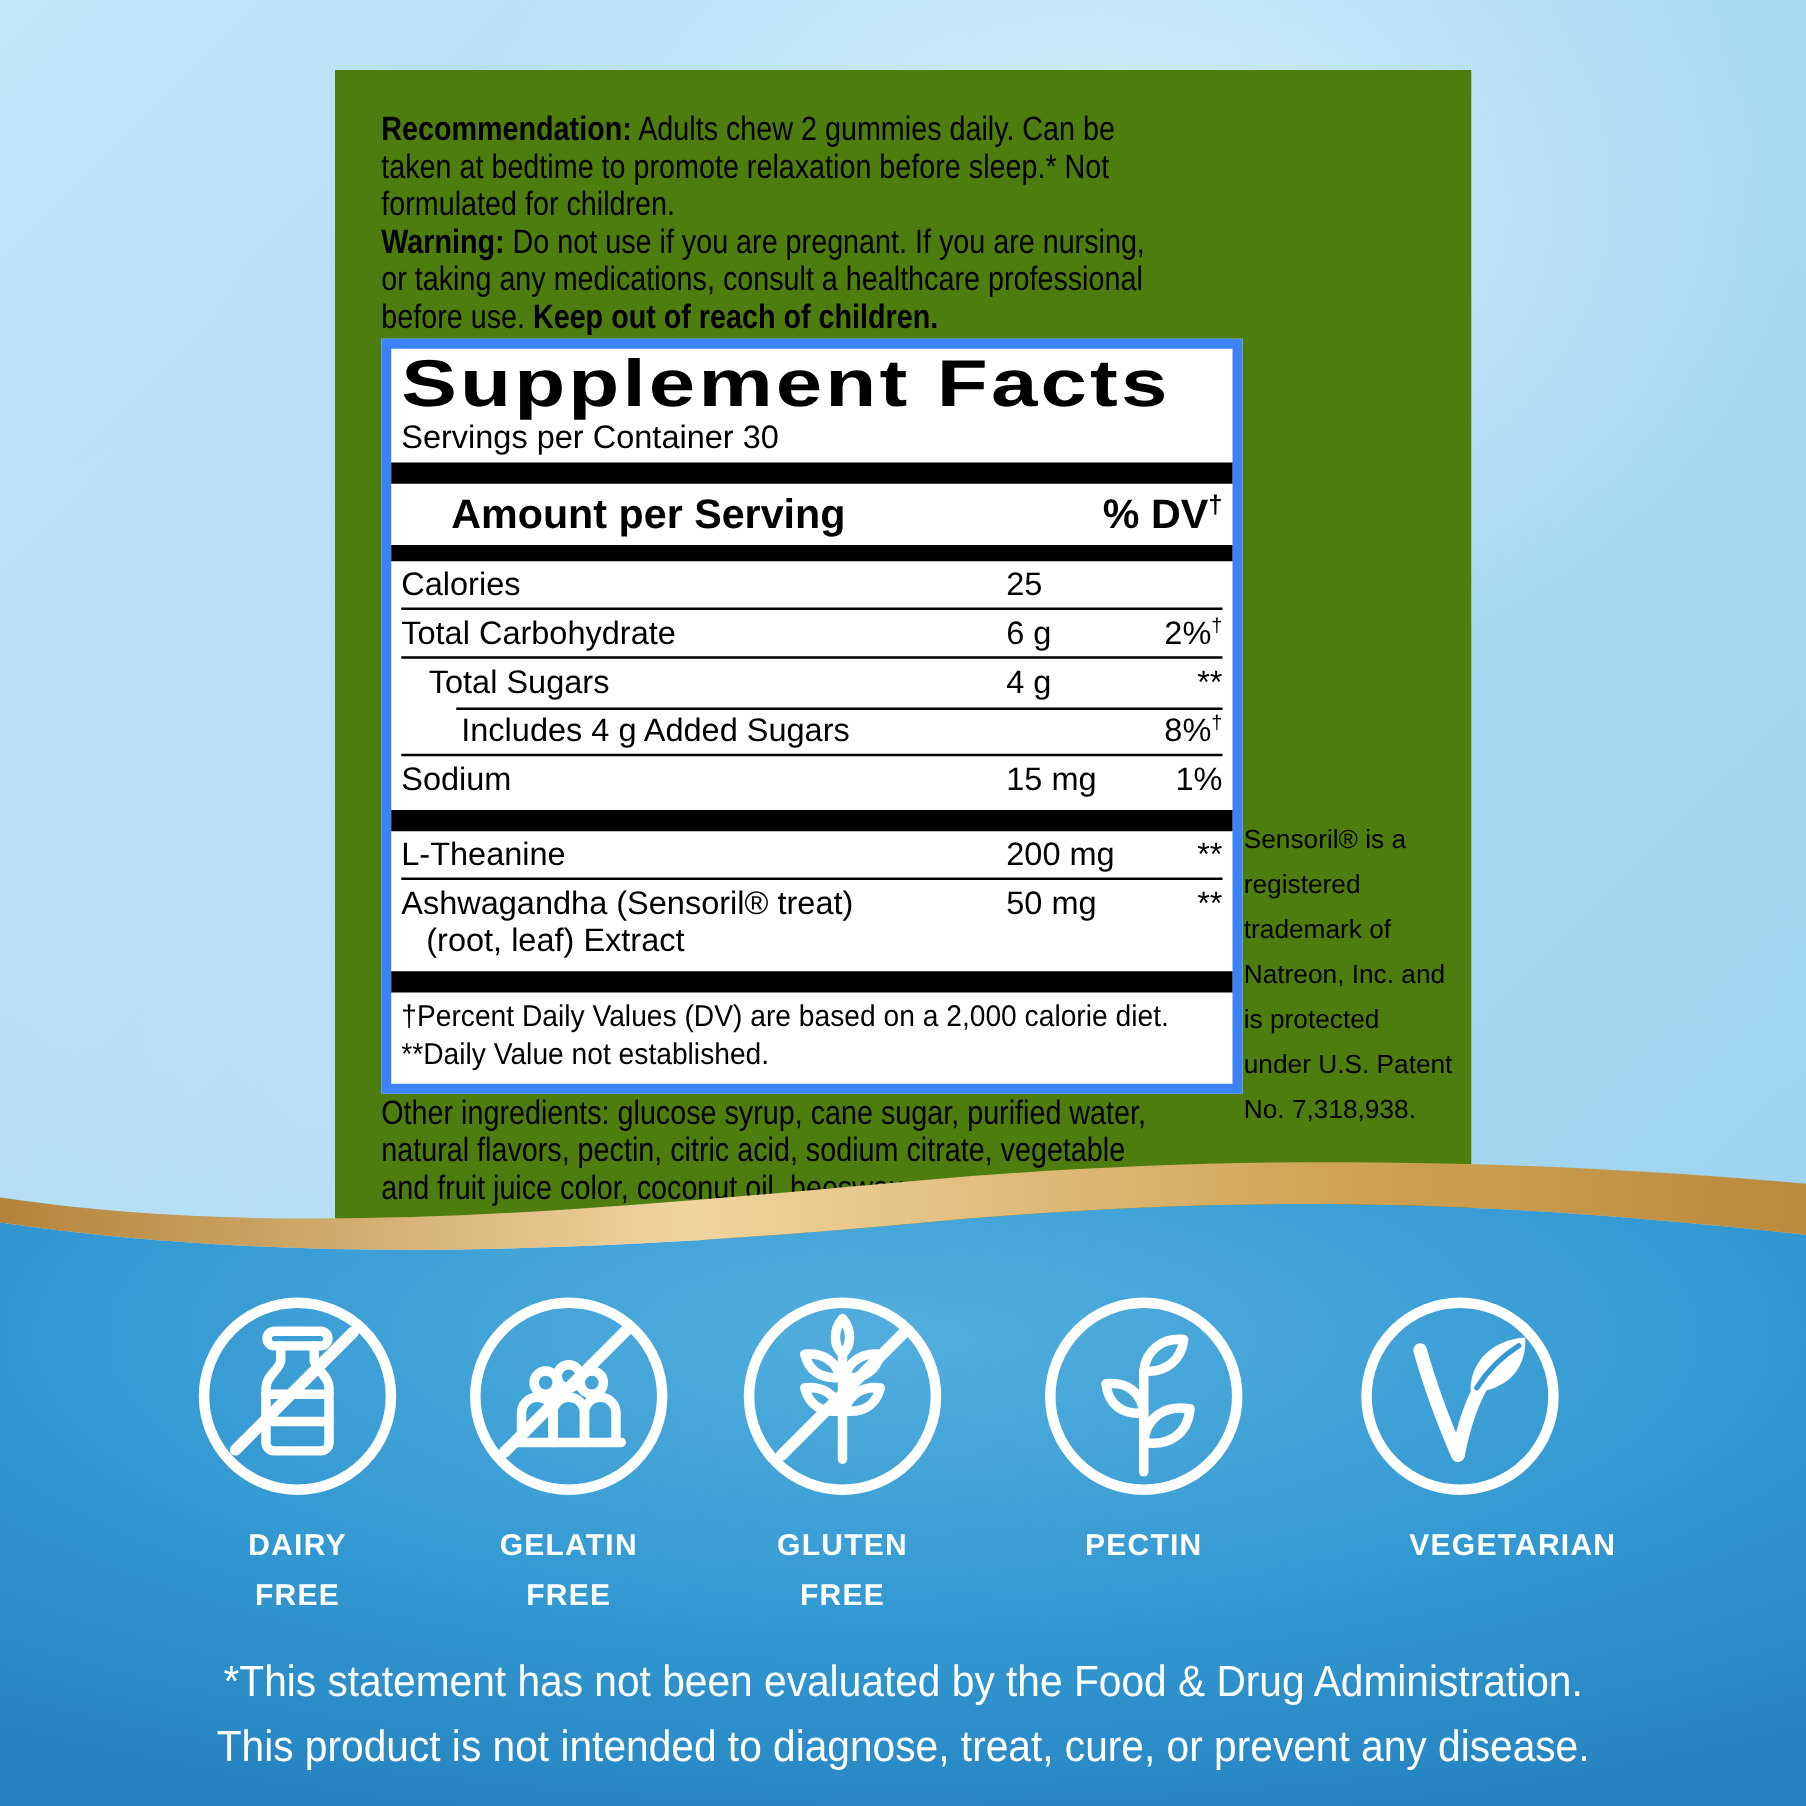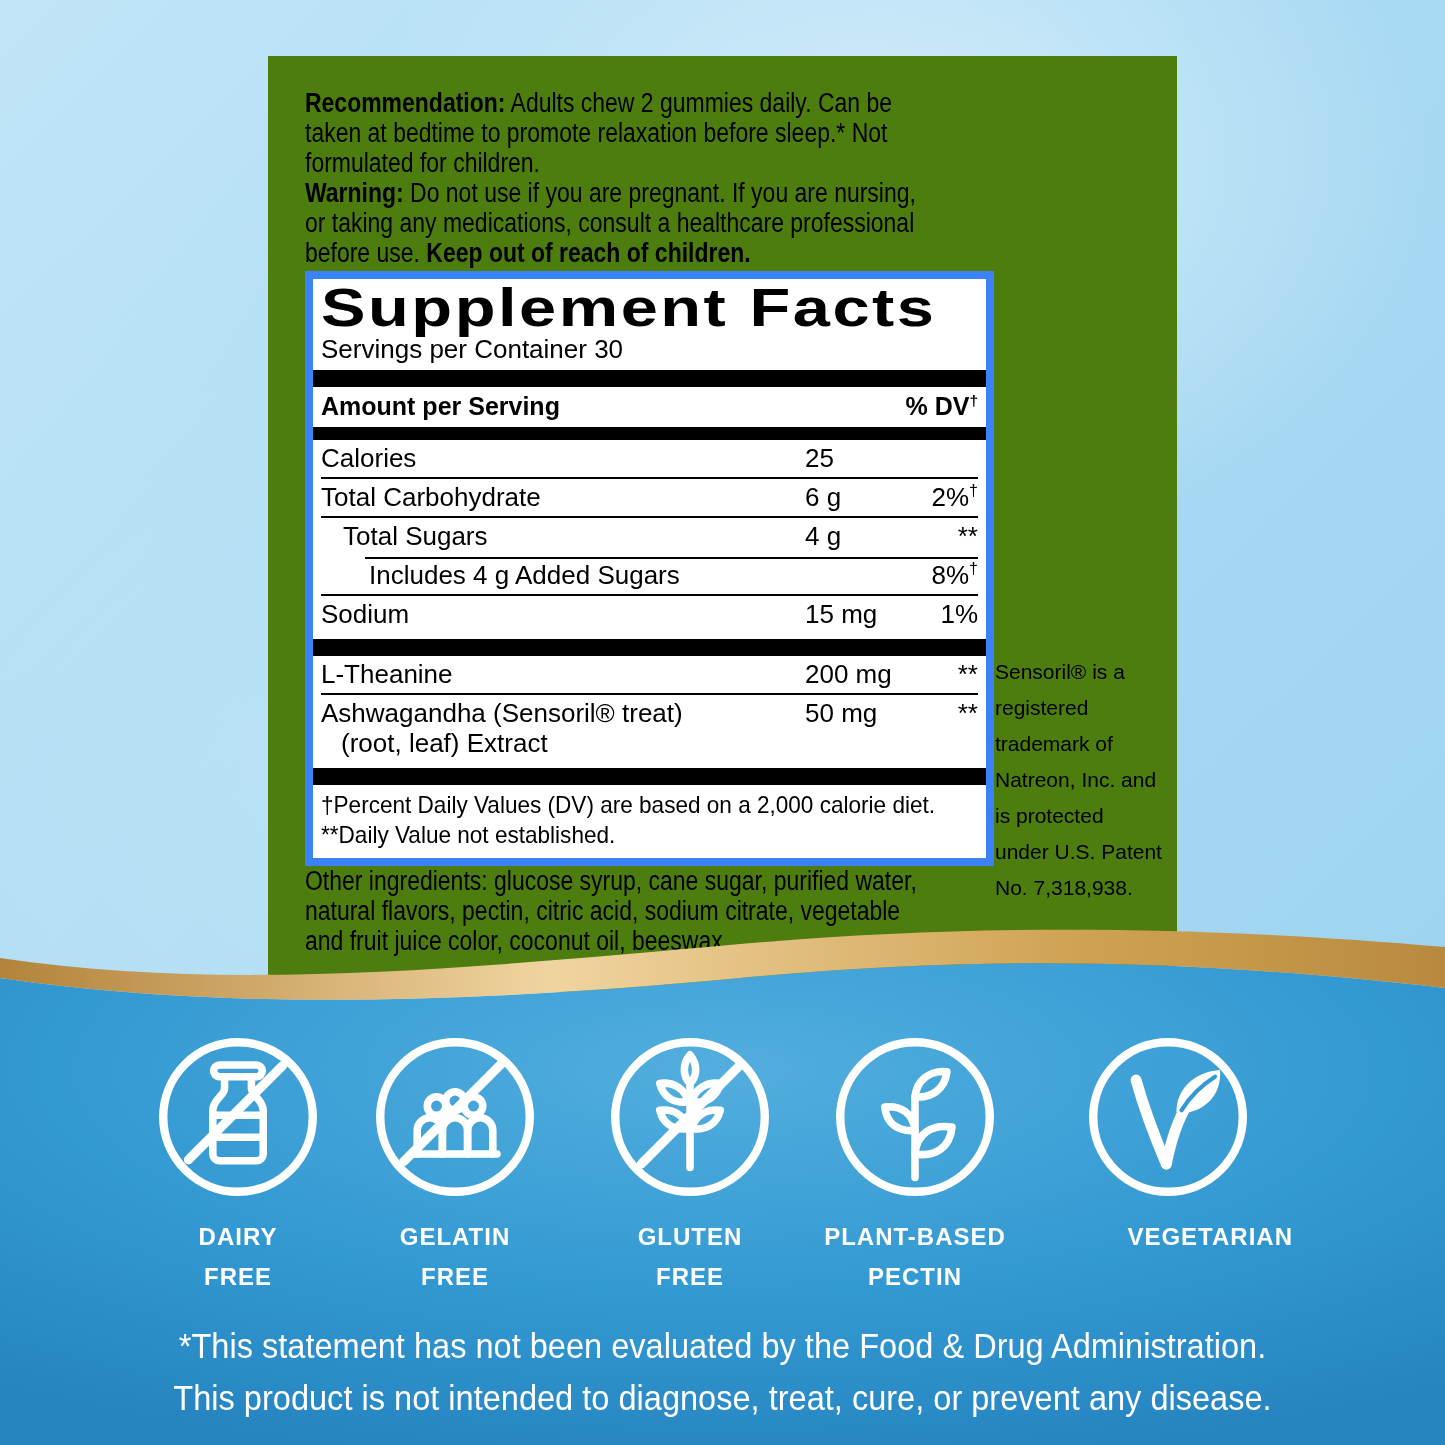--- a/index.html
+++ b/index.html
@@ -16,22 +16,22 @@
   p.rt{margin:0;font-size:27px;line-height:30px;white-space:pre-line;
        width:776px;transform:scaleX(.851);transform-origin:0 0;letter-spacing:0;}
   p.rt b{font-weight:bold;}
   
   .panel{margin-top:3px;width:657px;border:8px solid #3b82f6;padding:2px 8px 8px;background:#fff;}
   .sf-title{font-size:53px;font-weight:bold;line-height:54px;white-space:nowrap;
             letter-spacing:2px;transform:scaleX(1.26);transform-origin:0 50%;margin:0;}
   .serv{font-size:26px;line-height:29px;}
   .tbar{height:17px;background:#000;margin:6px -8px 0;}
   .tbar.thin{height:13px;margin-top:0;}
-  .ph-row{display:flex;justify-content:space-between;font-weight:bold;font-size:25px;
-          padding:5px 0 6px;}
+  .ph-row{display:flex;justify-content:space-between;font-weight:bold;font-size:33px;
+          padding:5px 0 6px;margin-left:40px;}
   .nrow{position:relative;font-size:26px;line-height:30px;padding:3px 0 4px;}
   .sep-full{border-top:2px solid #000;}
   .sep-indent{margin-top:2px;}
   .sep-indent::before{content:'';position:absolute;top:0;left:44px;right:0;height:2px;background:#000;}
   .ind-1 .nname{padding-left:22px;display:inline-block;}
   .ind-2 .nname{padding-left:48px;display:inline-block;}
   .nname2{padding-left:20px;}
   .amt{position:absolute;left:484px;top:3px;}
   .dv{position:absolute;right:0;top:3px;}
   sup{font-size:62%;vertical-align:super;line-height:0;}
@@ -151,21 +151,21 @@
     <circle class="ic-thin" cx="50" cy="40.5" r="5.5"></circle>
     <circle class="ic-thin" cx="61" cy="43.5" r="5.5"></circle>
     <line class="slash" x1="77.5" y1="18.5" x2="19.5" y2="76.5"></line>
   </svg>
   <div class="blabel">
     <span>GELATIN</span>
       <span>FREE</span>
   </div>
 </div>
 
-<div class="badge" style="left:585px;width:210px;">
+<div class="badge" style="left:569px;width:210px;">
   <svg width="168" height="168" viewBox="0 0 100 100">
     <circle class="ic" cx="50" cy="50" r="44.5"></circle>
     <path class="ic-thin" d="M50,80 V30"></path>
     <path class="ic-thin" d="M50,13 c4.5,5.5 4.5,12.5 0,17 c-4.5,-4.5 -4.5,-11.5 0,-17 Z"></path>
     <path class="ic-thin" d="M49,41 c-9,1 -15,-3 -17,-11 c8,-1 15,3 17,11 Z"></path>
     <path class="ic-thin" d="M51,41 c9,1 15,-3 17,-11 c-8,-1 -15,3 -17,11 Z"></path>
     <path class="ic-thin" d="M49,57 c-9,1 -15,-3 -17,-11 c8,-1 15,3 17,11 Z"></path>
     <path class="ic-thin" d="M51,57 c9,1 15,-3 17,-11 c-8,-1 -15,3 -17,11 Z"></path>
     <line class="slash" x1="79" y1="20" x2="21" y2="78"></line>
   </svg>
@@ -177,21 +177,20 @@
 
 <div class="badge" style="left:780px;width:270px;">
   <svg width="168" height="168" viewBox="0 0 100 100">
     <circle class="ic" cx="50" cy="50" r="44.5"></circle>
     <path class="ic-thin" d="M50,86 C50,70 50,52 50,38"></path>
     <path class="ic-thin" d="M50,38 c1,-10 9,-16 19,-15 c-1,10 -9,16 -19,15 Z"></path>
     <path class="ic-thin" d="M50,58 c-10,1 -17,-4 -18,-14 c10,-1 17,4 18,14 Z"></path>
     <path class="ic-thin" d="M50,72 c12,2 21,-4 22,-16 c-12,-2 -21,4 -22,16 Z"></path>
   </svg>
   <div class="blabel">
-    <span>PLANT-BASED</span>
       <span>PECTIN</span>
   </div>
 </div>
 
 <div class="badge" style="left:1043px;width:250px;text-align:right;">
   <svg width="168" height="168" viewBox="0 0 100 100">
     <circle class="ic" cx="50" cy="50" r="44.5"></circle>
     <path d="M31,28 C36,46 43,64 49,78" stroke="#fff" stroke-width="6.5" fill="none" stroke-linecap="round"></path>
     <path d="M49,78 C52,63 56,51 62,42" stroke="#fff" stroke-width="6.5" fill="none" stroke-linecap="round"></path>
     <path d="M55,47 C55,33 66,23 81,22 C82,37 72,47 57,48 Z" fill="#fff"></path>

